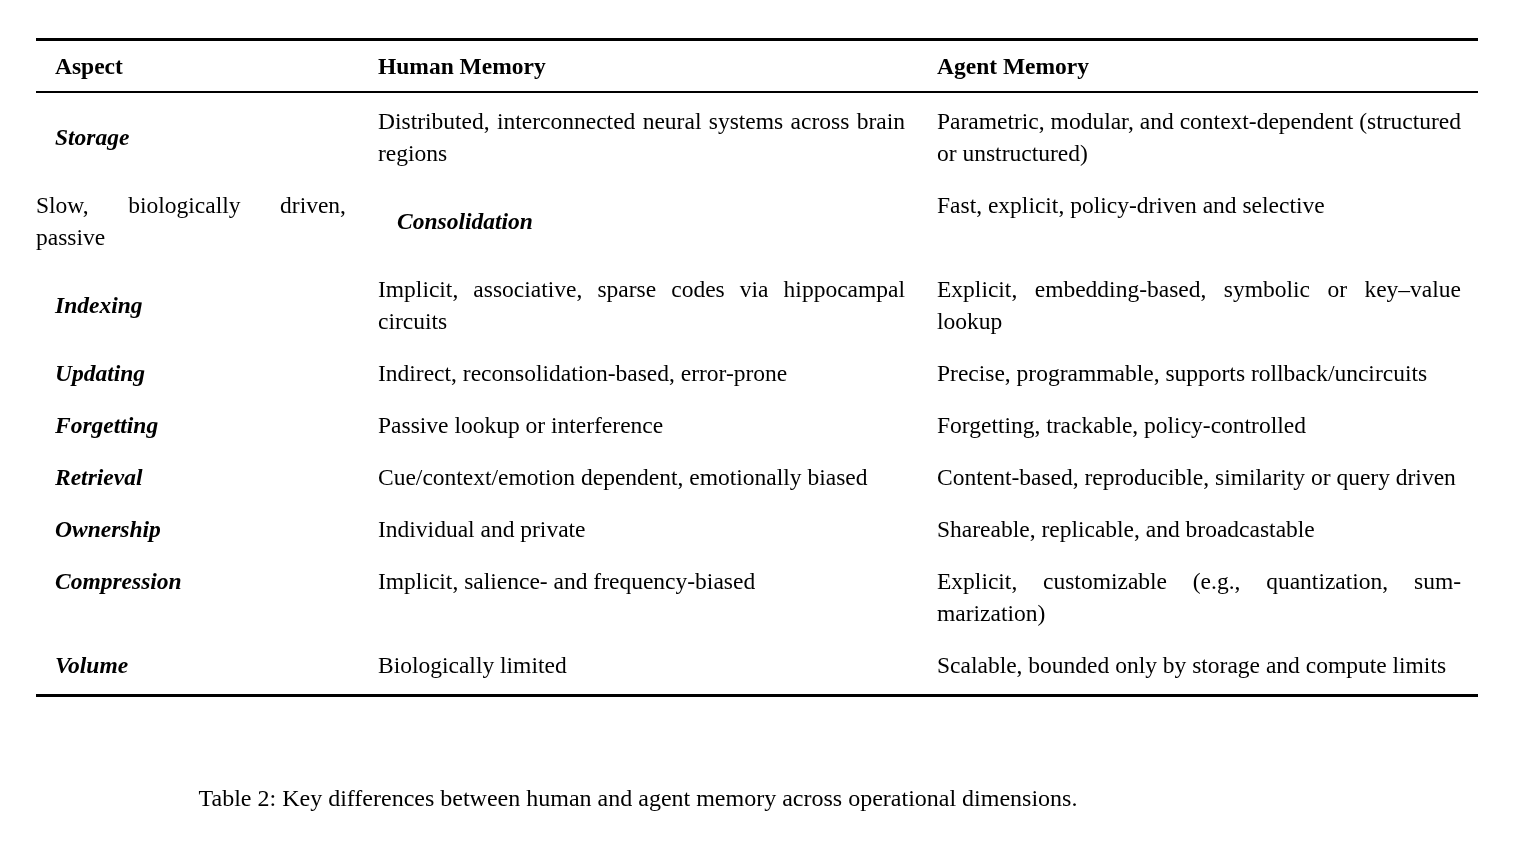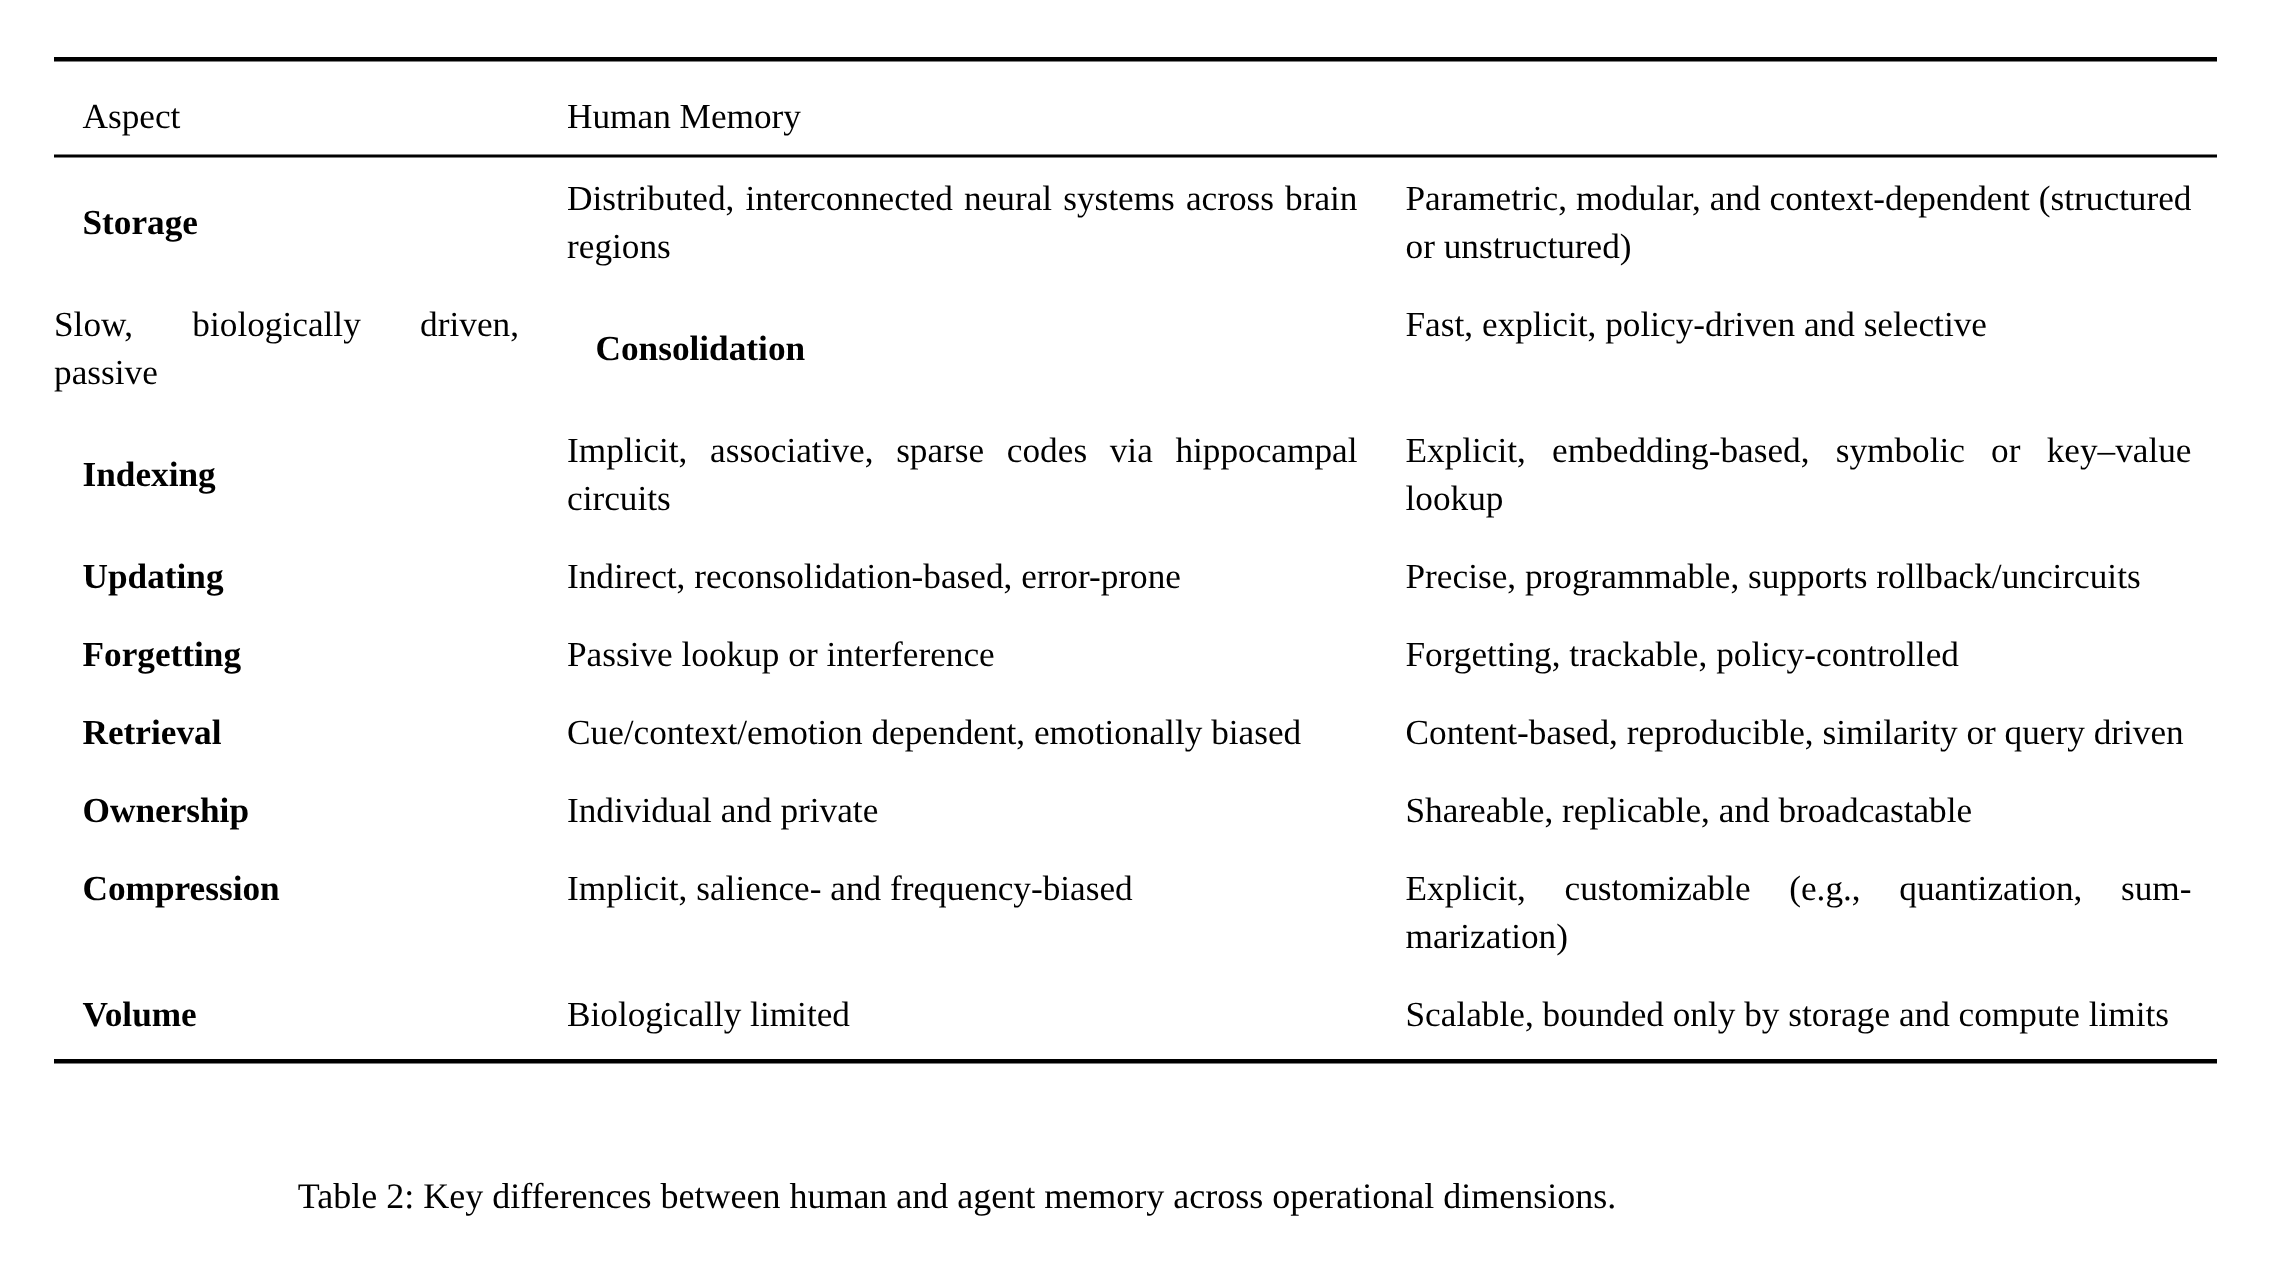--- a/index.html
+++ b/index.html
@@ -24,40 +24,40 @@
     border-top: 3px solid #000;
     border-bottom: 3px solid #000;
     font-size: 23.5px;
     line-height: 32px;
   }
   .thead {
     display: grid;
     grid-template-columns: 342px 559px 541px;
     border-bottom: 2px solid #000;
     padding: 9px 0;
-    font-weight: normal;
-    margin-top: 12px;
+    font-weight: bold;
   }
   .thead .h-aspect { padding-left: 19px; }
   .thead .h-agent  { padding-right: 17px; }
   .tbody { padding: 2px 0 3px 0; }
   .row {
     display: grid;
     grid-template-columns: 901px 541px;
     align-items: start;
     padding: 10px 0;
   }
   .pair {
     display: grid;
     grid-template-columns: 342px 559px;
     align-items: center;
   }
   .cell.aspect {
     font-weight: bold;
     padding-left: 19px;
+    font-style: italic;
   }
   .cell.human {
     text-align: justify;
     padding-right: 32px;
     hyphens: manual;
   }
   .cell.agent {
     text-align: justify;
     padding-right: 17px;
     hyphens: manual;
@@ -74,20 +74,21 @@
 </style>
 </head>
 <body>
 
 <div class="page">
   <div class="table-wrap">
 
     <div class="thead">
       <div class="h-aspect">Aspect</div>
       <div class="h-human">Human Memory</div>
+      <div class="h-agent">Agent Memory</div>
     </div>
 
     <div class="tbody">
 
       <div class="row">
         <div class="pair">
           <div class="cell aspect">Storage</div>
           <div class="cell human">Distributed, interconnected neural systems across brain regions</div>
         </div>
         <div class="cell agent">Parametric, modular, and context-dependent (structured or unstructured)</div>

